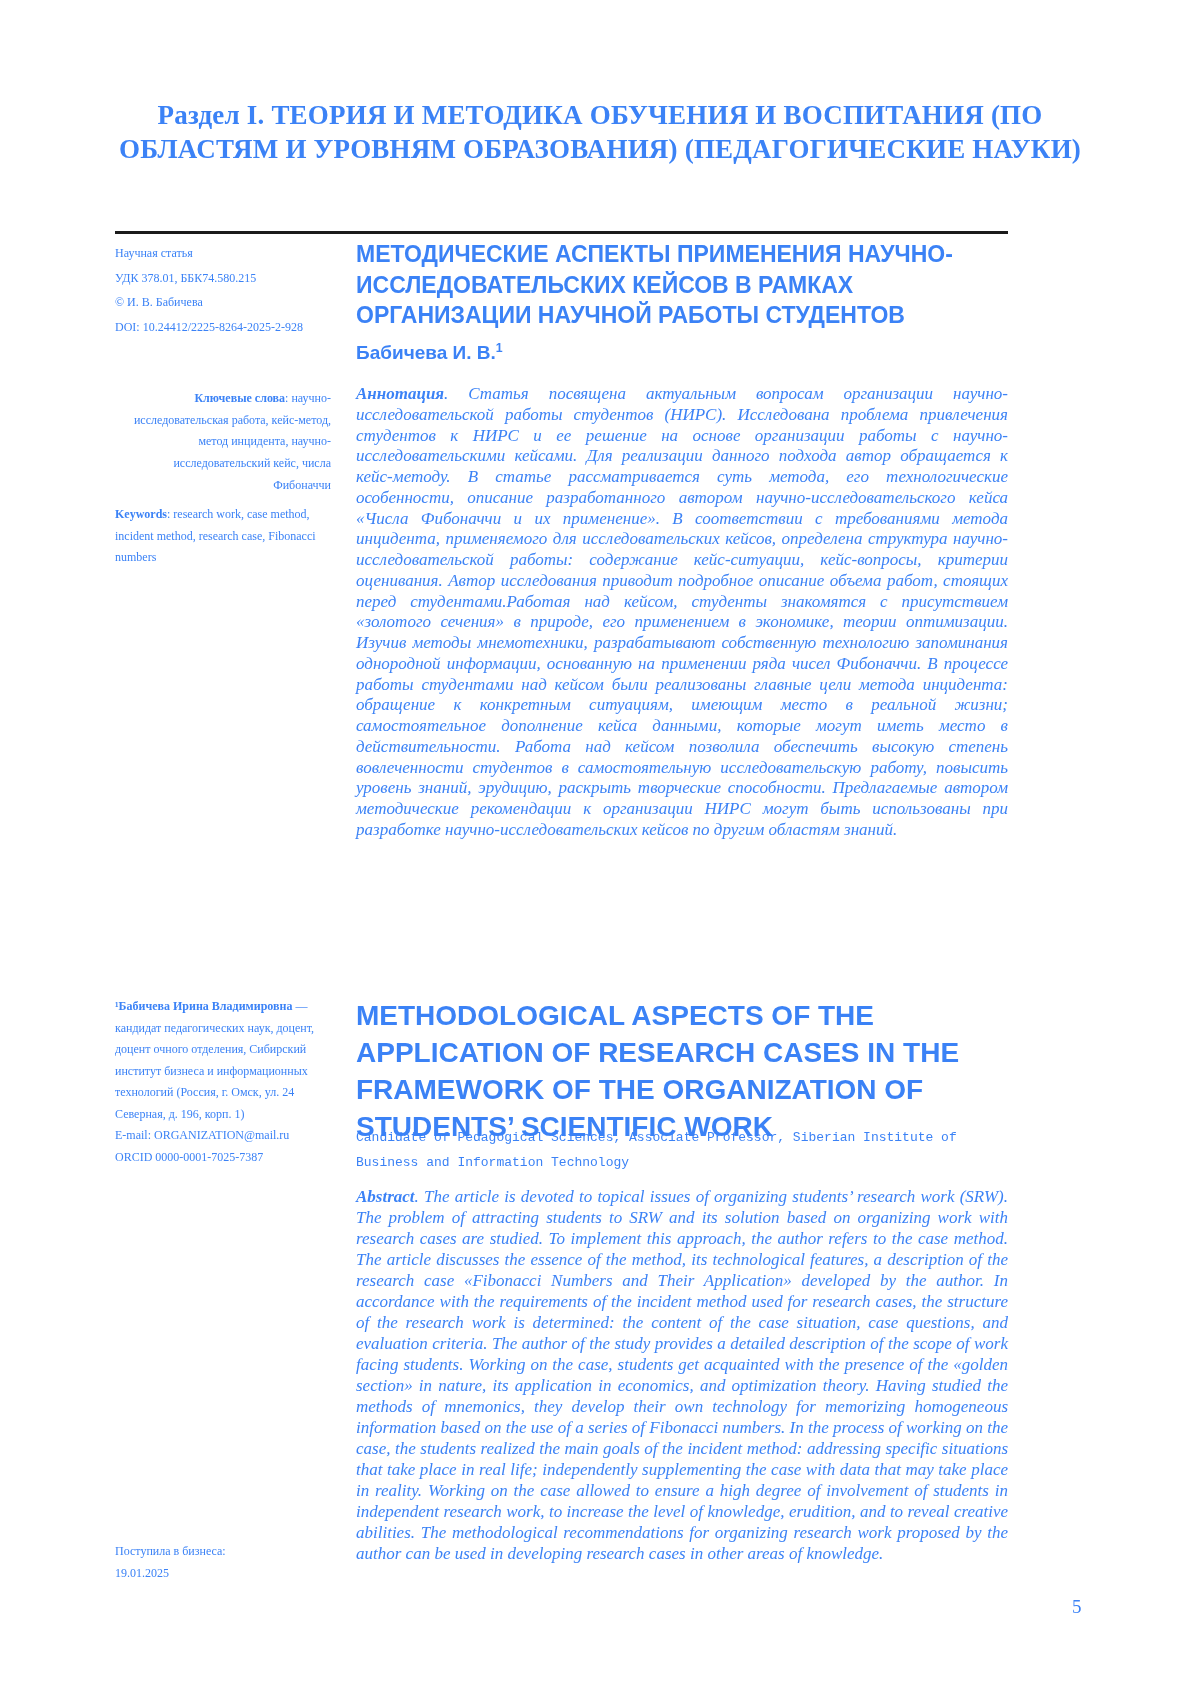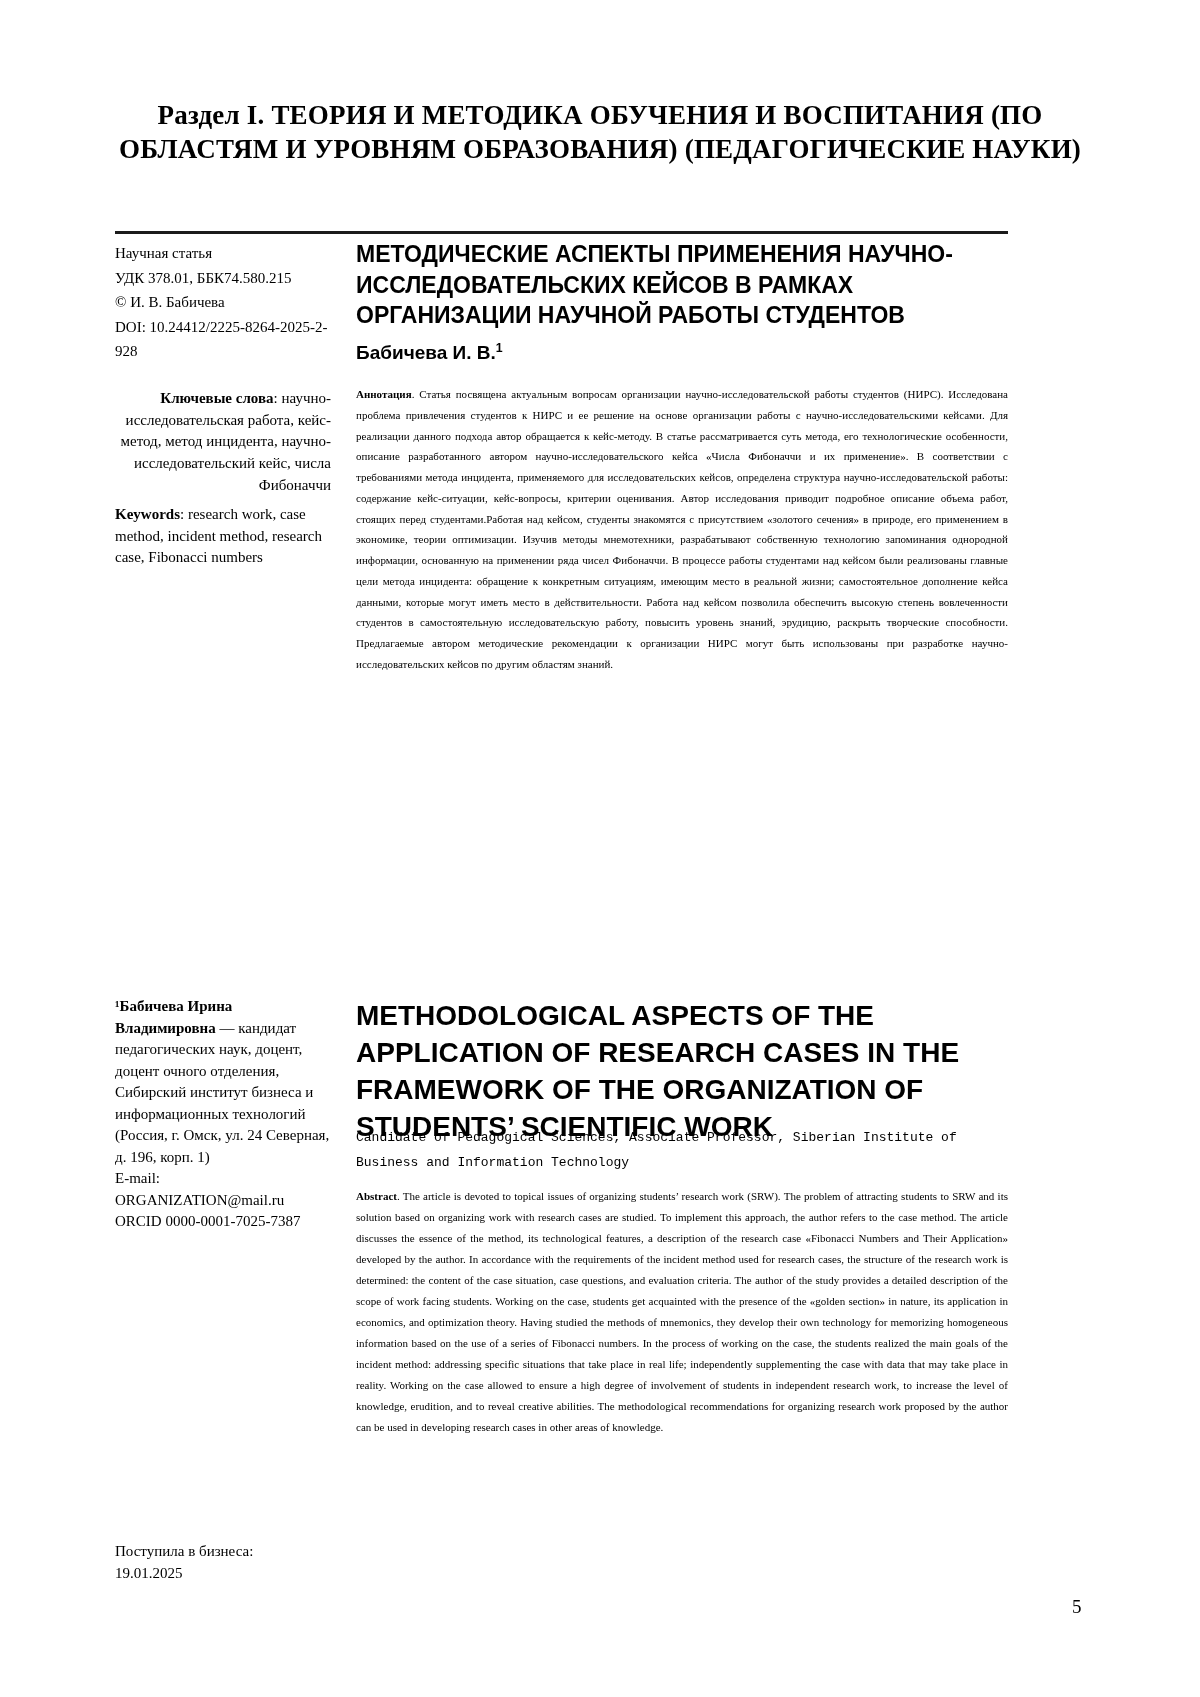--- a/index.html
+++ b/index.html
@@ -1,21 +1,21 @@
 <!DOCTYPE html>
 <html><head>
 <meta charset="utf-8">
 <style>
   html, body { margin: 0; padding: 0; background: #ffffff; }
   .page {
     position: relative;
     width: 1200px;
     height: 1697px;
     background: #ffffff;
-    color: #000000;
+    color: #3b82f6;
     font-family: "Liberation Serif", serif;
     overflow: hidden;
   }
   .section-header {
     position: absolute;
     top: 98px;
     left: 100px;
     width: 1000px;
     text-align: center;
     font-weight: bold;
@@ -25,21 +25,21 @@
   }
   .rule {
     position: absolute;
     top: 231px;
     left: 115px;
     width: 893px;
     height: 3px;
     background: #1b1b1b;
   }
   
-  .left-block { position: absolute; left: 115px; width: 216px; font-size: 15px; }
+  .left-block { position: absolute; left: 115px; width: 216px; font-size: 12px; }
   .meta { top: 241px; line-height: 24.5px; }
   .kw-ru { top: 388px; line-height: 21.7px; text-align: right; }
   .kw-en { top: 504px; line-height: 21.7px; }
   .footnote { top: 996px; line-height: 21.5px; }
   .footnote .email { overflow-wrap: anywhere; }
   .received { top: 1540px; line-height: 22px; }
   .b { font-weight: bold; }
   
   .right-block { position: absolute; left: 356px; width: 652px; }
   .title-ru {
@@ -49,21 +49,22 @@
     font-size: 23px;
     line-height: 30.5px;
   }
   .author-ru {
     top: 342px;
     font-family: "Liberation Sans", sans-serif;
     font-weight: bold;
     font-size: 19px;
   }
   .abstract {
-    font-size: 11px;
+    font-style: italic;
+    font-size: 17px;
     text-align: justify;
   }
   .abstract .lbl { font-weight: bold; }
   .abstract-ru { top: 384px; line-height: 20.75px; }
   .title-en {
     top: 997px;
     font-family: "Liberation Sans", sans-serif;
     font-weight: bold;
     font-size: 28px;
     line-height: 37px;

